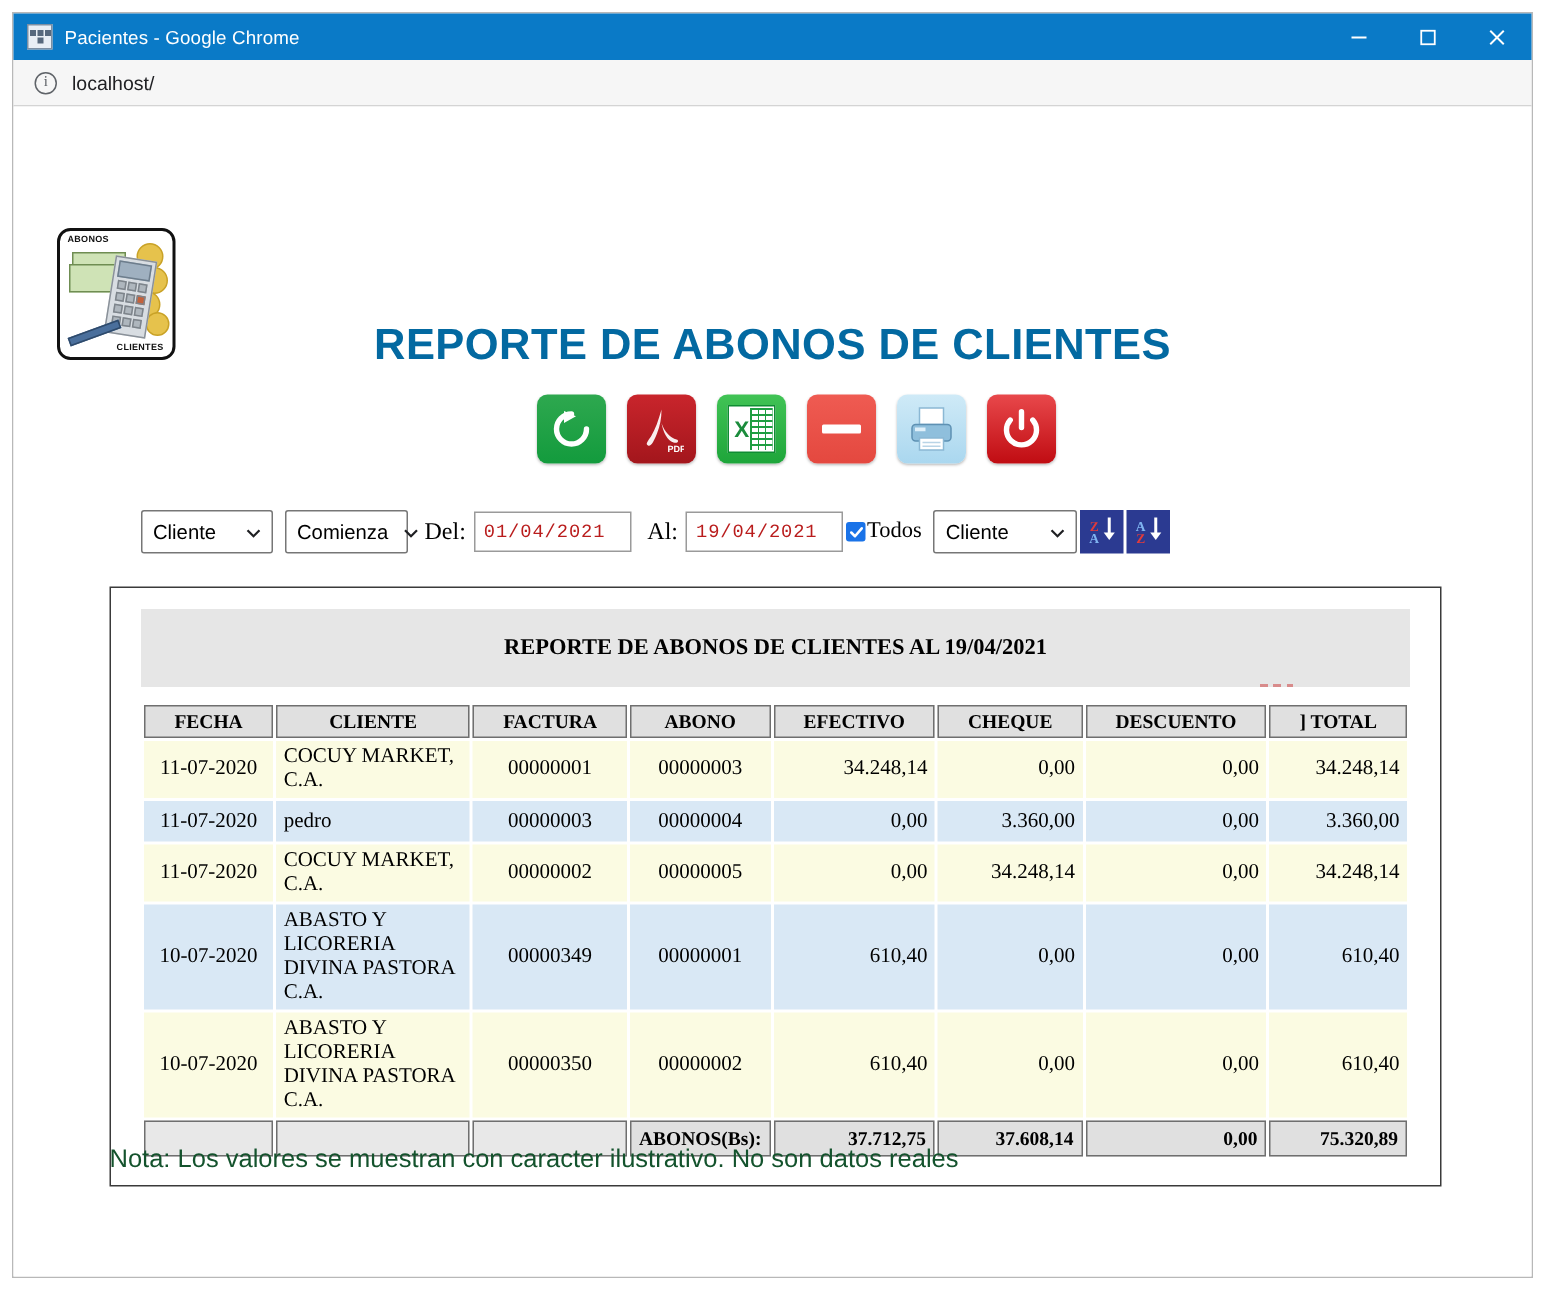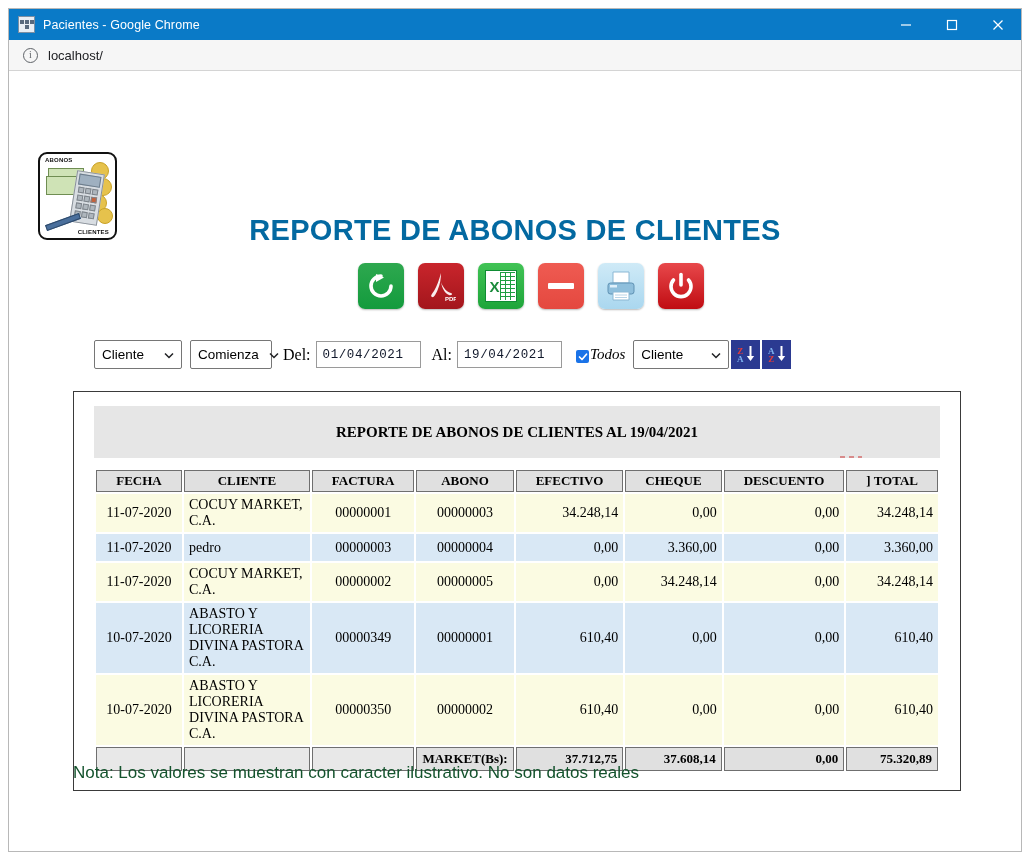--- a/index.html
+++ b/index.html
@@ -139,24 +139,24 @@
     width:29px;height:29px;background:#2b3a91;display:flex;align-items:center;
     justify-content:center;margin-left:1px;
   }
   .lbl{
     font-size:16px;font-family:"Liberation Serif",serif;color:#000;
     margin-left:11px;margin-right:5px;
   }
   .date-input{
     width:105px;height:27px;box-sizing:border-box;border:1px solid #9a9a9a;
     background:#ffffff;display:flex;align-items:center;padding:0 6px;
-    font-size:12.5px;color:#0f172a;font-family:"Liberation Mono",monospace;
+    font-size:12.5px;color:#b91c1c;font-family:"Liberation Mono",monospace;
     letter-spacing:.6px;
   }
-  .todos-wrap{display:flex;align-items:flex-end;margin-left:14px;font-style:italic;}
+  .todos-wrap{display:flex;align-items:center;margin-left:2px;}
   .cbx{
     width:13px;height:13px;background:#1a73e8;border-radius:2px;
     display:flex;align-items:center;justify-content:center;margin-right:1px;
   }
   .todos-lbl{font-size:15px;font-family:"Liberation Serif",serif;color:#000;}
   .sort-btn{
     width:29px;height:29px;background:#2b3a91;margin-left:2px;
     display:flex;align-items:center;justify-content:center;position:relative;
   }
   .sort-btn .stack{display:flex;flex-direction:column;align-items:center;line-height:8px;}
@@ -470,21 +470,21 @@
             <td class="ctr">00000002</td>
             <td class="num">610,40</td>
             <td class="num">0,00</td>
             <td class="num">0,00</td>
             <td class="num">610,40</td>
           </tr>
           <tr class="totals">
             <td class="empty"></td>
             <td class="empty"></td>
             <td class="empty"></td>
-            <td class="ctr">MARKET(Bs):</td>
+            <td class="ctr">ABONOS(Bs):</td>
             <td class="num">37.712,75</td>
             <td class="num">37.608,14</td>
             <td class="num">0,00</td>
             <td class="num">75.320,89</td>
           </tr>
         </tbody>
       </table>
     </div>
 
     <div class="note">Nota: Los valores se muestran con caracter ilustrativo. No son datos reales</div>

